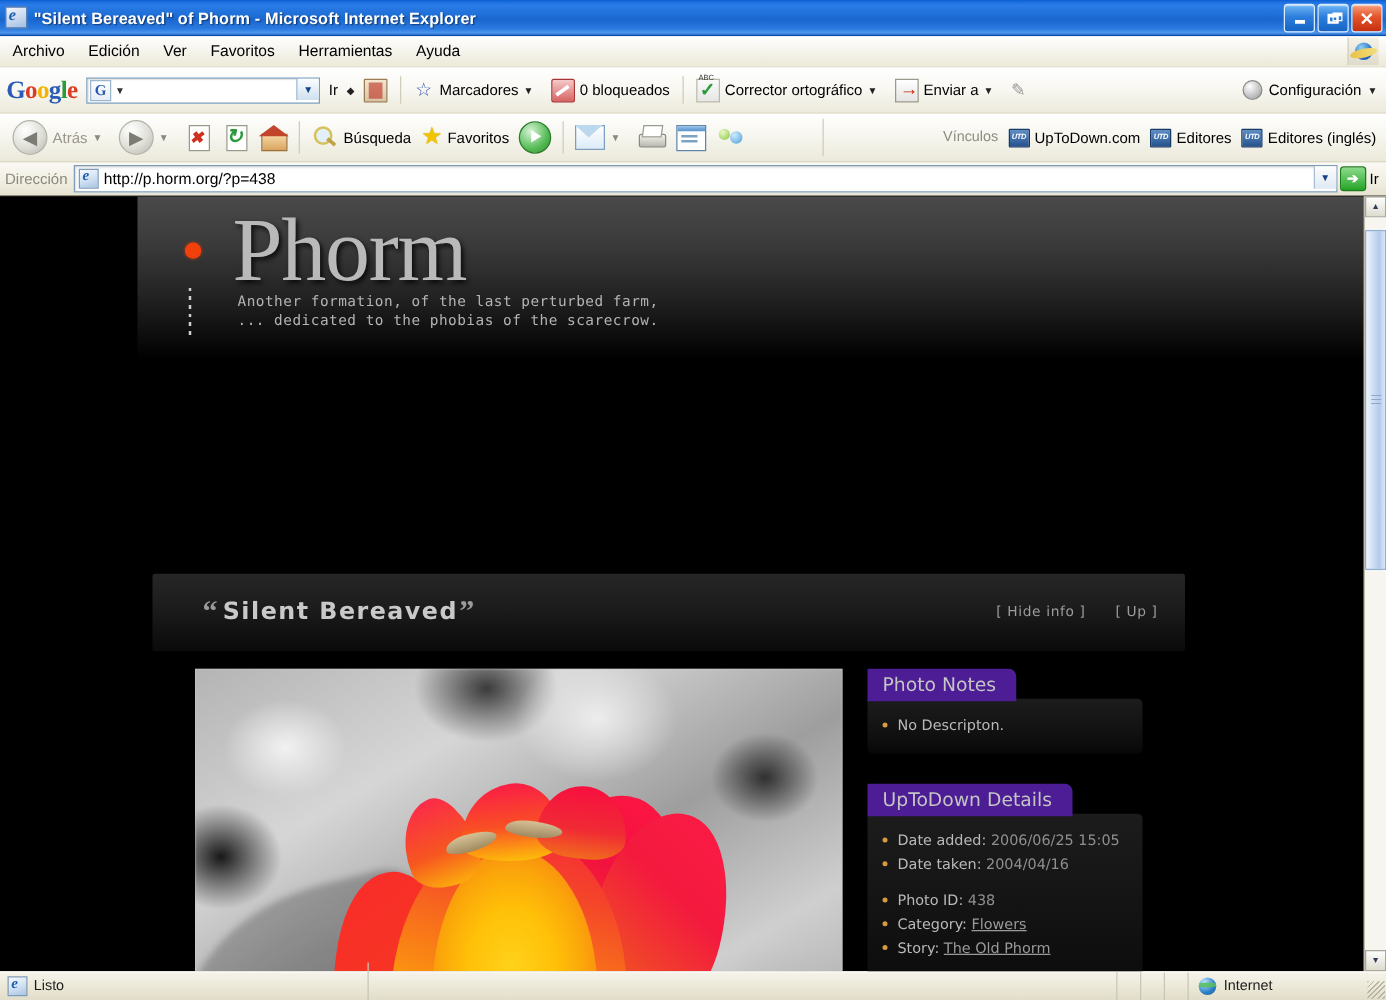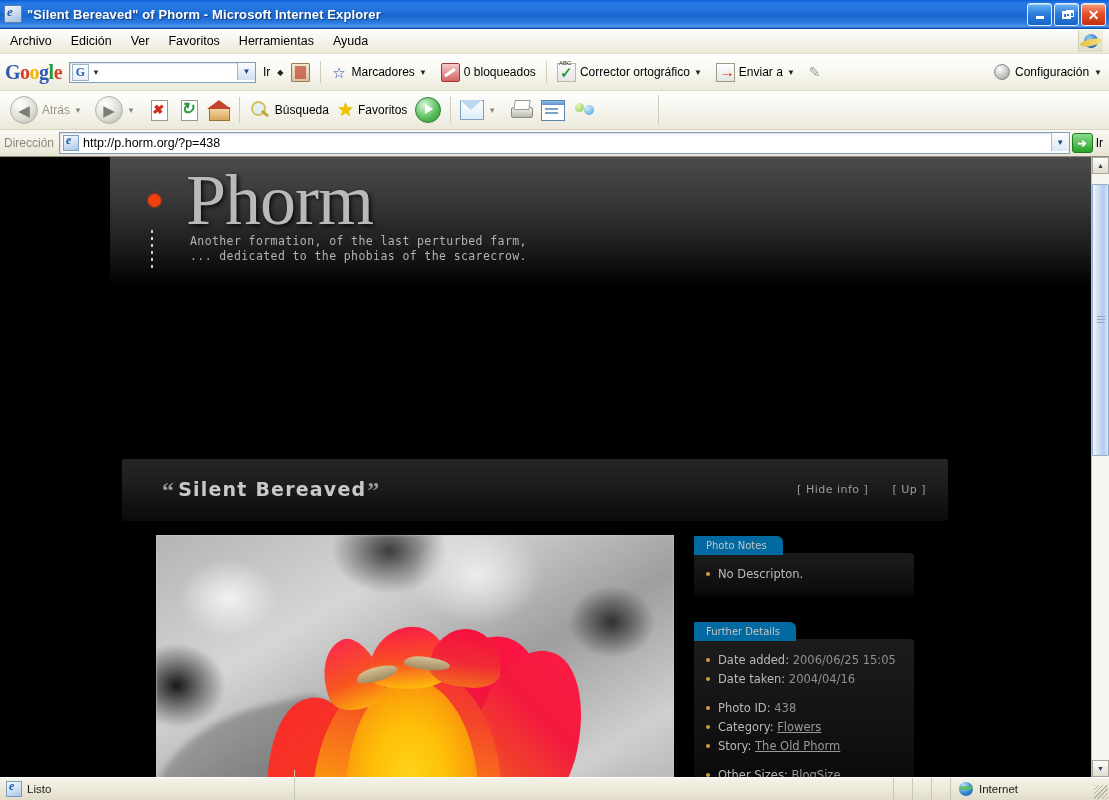--- a/index.html
+++ b/index.html
@@ -307,23 +307,23 @@
     transform:rotate(14deg);
   }
   .dry{position:absolute;background:linear-gradient(180deg,#d6c79c,#9a8a63);border-radius:40% 60% 50% 50%/60% 50% 50% 40%;opacity:.95;}
   .d3{left:92px;top:40px;width:42px;height:14px;transform:rotate(-16deg);}
   .d4{left:140px;top:30px;width:46px;height:13px;transform:rotate(6deg);}
 
   
   .sidecol{position:absolute;left:694px;top:378px;width:220px;}
   .panel{position:relative;margin-bottom:24px;}
   .panel-tab{
-    display:inline-block;background:#0369a1;padding:4px 16px 4px 12px;
+    display:inline-block;background:#4c1d95;padding:4px 16px 4px 12px;
     font-family:"DejaVu Sans","Liberation Sans",sans-serif;
-    font-size:10px;color:#c4c4c4;position:relative;z-index:3;border-radius:1px 6px 0 0;
+    font-size:15px;color:#c4c4c4;position:relative;z-index:3;border-radius:1px 6px 0 0;
   }
   .panel-body{
     background:linear-gradient(180deg,#1c1c1c 0%,#161616 35%,#0d0d0d 80%,#060606 100%);
     padding:10px 10px 12px 10px;margin-top:-2px;border-radius:0 4px 4px 4px;
     position:relative;z-index:1;
   }
   ul.plist{list-style:none;margin:0;padding:0;}
   ul.plist li{
     position:relative;padding-left:14px;margin:3px 0;
     font-family:"DejaVu Sans","Liberation Sans",sans-serif;
@@ -499,20 +499,35 @@
     <div class="nb-item">
       <span class="ic-print"></span>
     </div>
     <div class="nb-item">
       <span class="ic-edit"></span>
     </div>
     <div class="nb-item">
       <span class="ic-msg"></span>
     </div>
     <div class="nb-left-sep"></div>
+    <div class="links">
+      <span class="links-lab">Vínculos</span>
+      <span class="link-it">
+        <i class="utd">UTD</i>
+        <span>UpToDown.com</span>
+      </span>
+      <span class="link-it">
+        <i class="utd">UTD</i>
+        <span>Editores</span>
+      </span>
+      <span class="link-it">
+        <i class="utd">UTD</i>
+        <span>Editores (inglés)</span>
+      </span>
+    </div>
   </div>
 
   <div class="addrbar">
     <span class="addr-lab">Dirección</span>
     <div class="addr-box">
       <i class="addr-ico"></i>
       <span class="addr-url">http://p.horm.org/?p=438</span>
       <div class="addr-drop">▼</div>
     </div>
     <div class="go-btn">
@@ -567,21 +582,21 @@
         <div class="panel">
           <div class="panel-tab">Photo Notes</div>
           <div class="panel-body">
             <ul class="plist">
               <li><span>No Descripton.</span></li>
             </ul>
           </div>
         </div>
 
         <div class="panel">
-          <div class="panel-tab">Further Details</div>
+          <div class="panel-tab">UpToDown Details</div>
           <div class="panel-body">
             <ul class="plist">
               <li><span>Date added:</span> <span class="val">2006/06/25 15:05</span></li>
               <li><span>Date taken:</span> <span class="val">2004/04/16</span></li>
               <li class="sp"><span>Photo ID:</span> <span class="val">438</span></li>
               <li><span>Category:</span> <span class="vlink">Flowers</span></li>
               <li><span>Story:</span> <span class="vlink">The Old Phorm</span></li>
               <li class="sp"><span>Other Sizes:</span> <span class="vlink">BlogSize</span></li>
             </ul>
           </div>

